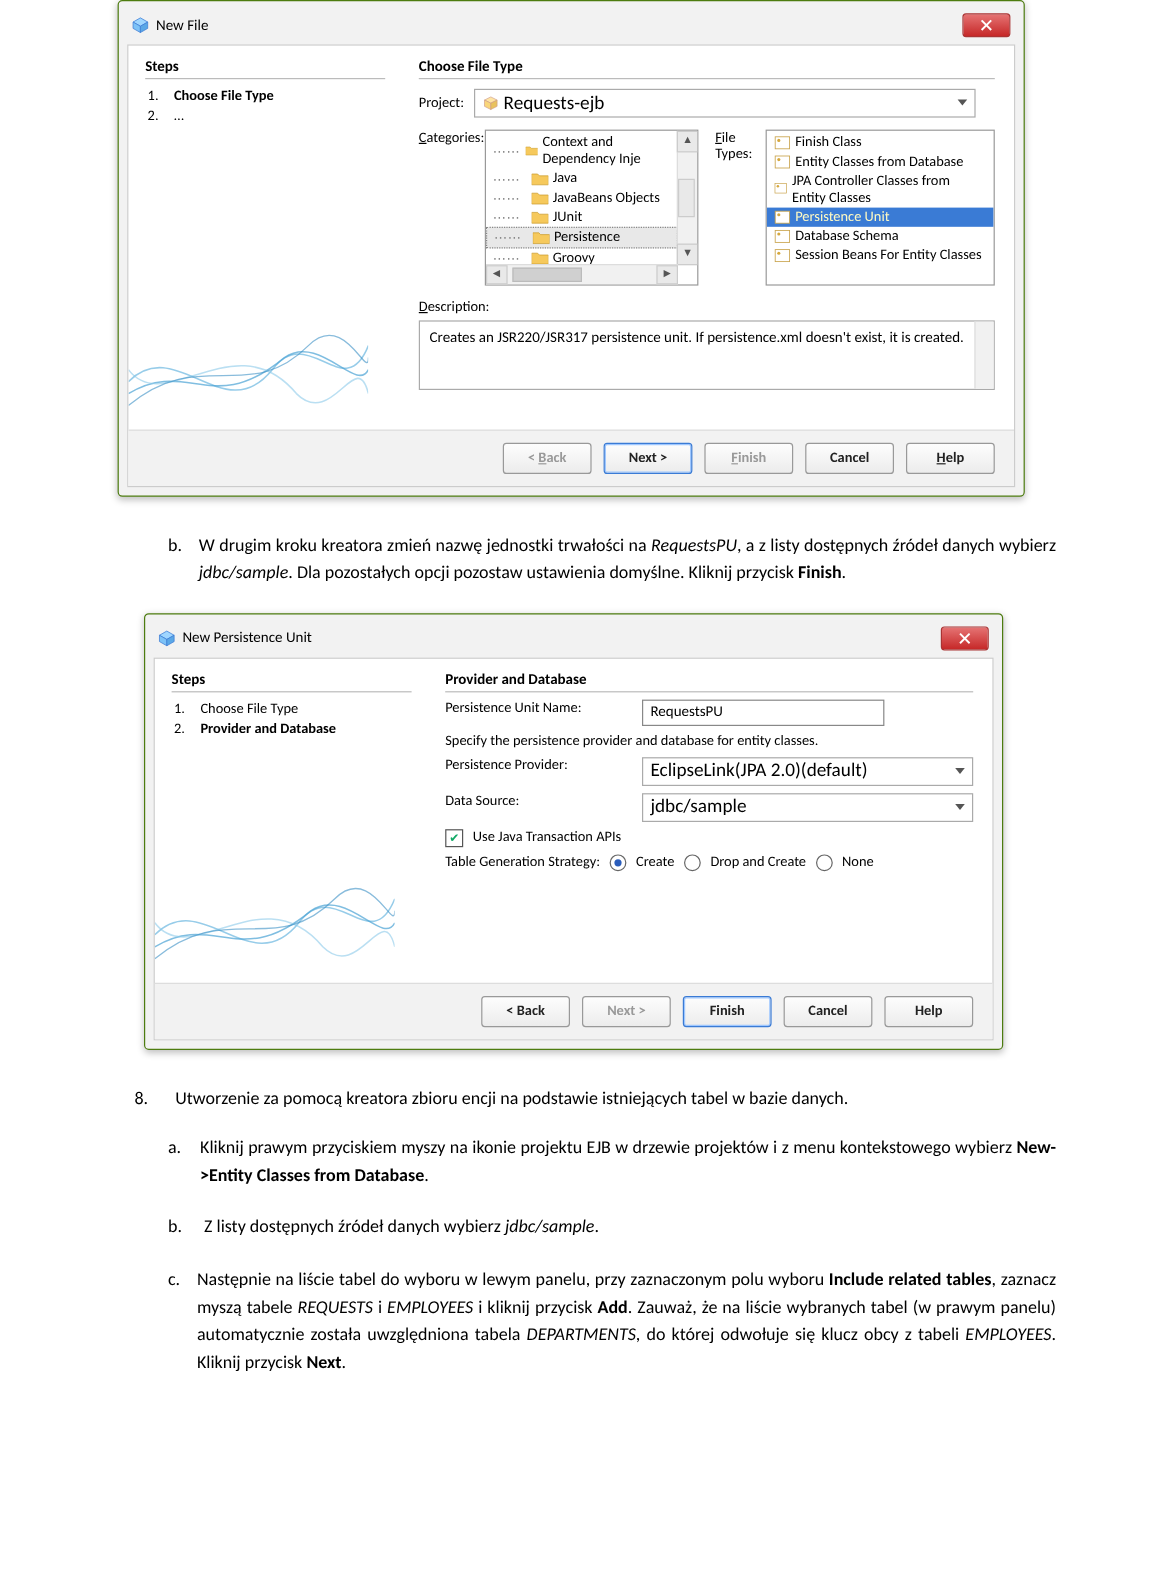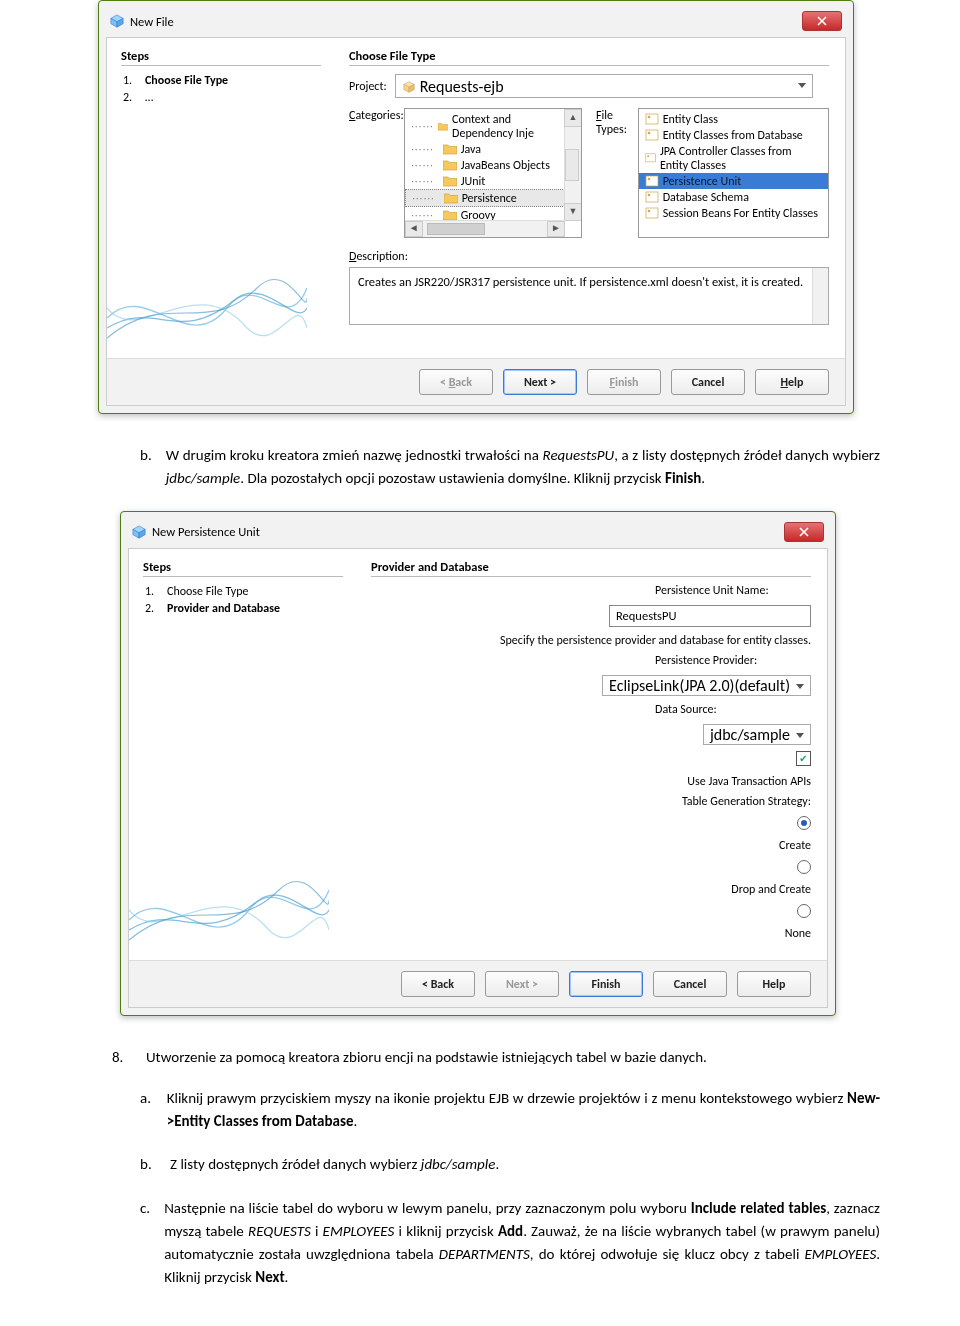--- a/index.html
+++ b/index.html
@@ -82,21 +82,21 @@
     font-size: 12px; overflow: hidden; position: relative;
   }
   .listbox-inner { padding: 2px 0; }
   .tree-item {
     display: flex; align-items: center; gap: 4px; padding: 1px 6px 1px 6px;
   }
   .tree-item .dots { color: #888; font-size: 11px; width: 28px; letter-spacing: 0.5px;}
   .folder-icon { width: 14px; height: 12px; display: inline-block; }
   .file-icon { width: 14px; height: 12px; display: inline-block; }
   .sel-cat { background: #e8e8e8; border: 1px dotted #888; }
-  .sel-file { background: #3a7bd5; color: #0f172a; }
+  .sel-file { background: #3a7bd5; color: #fef9c3; }
   .scroll-ctrl {
     position: absolute; right: 0; top: 0; bottom: 18px; width: 16px;
     background: #f1f1f1; border-left: 1px solid #ddd;
     display:flex; flex-direction:column; align-items:center; justify-content:space-between;
   }
   .scroll-btn { width:16px;height:16px;background:#e9e9e9;border:1px solid #ccc;font-size:9px;line-height:14px;text-align:center;color:#555;}
   .scroll-mid { position:absolute;right:0;top:16px;height:14px;width:7px;background:#e9e9e9;border:1px solid #ccc;}
   .hscroll { position:absolute;left:0;right:16px;bottom:0;height:16px;background:#f1f1f1;border-top:1px solid #ddd;display:flex;align-items:center;}
   .hscroll .hbtn{width:16px;height:14px;background:#e9e9e9;border:1px solid #ccc;color:#555;font-size:10px;text-align:center;line-height:12px;}
   .hscroll .thumb{height:10px;width:56px;background:#d0d0d0;border:1px solid #bbb;margin:0 4px;}
@@ -122,21 +122,21 @@
   .body-text {
     font-size: 15px; line-height: 1.55; text-align: justify;
     margin: 0 10px 20px 40px;
   }
   .body-text.level1 { margin-left: 12px; }
   .list-letter { display: flex; gap: 14px; }
   .list-letter .letter { width: 16px; }
   .italic { font-style: italic; }
   
   .d2 .left-panel { min-height: 260px; }
-  .form-row { display: flex; align-items: flex-end; gap: 8px; margin: 6px 0; font-size: 12px; flex-direction: column;}
+  .form-row { display: flex; align-items: flex-start; gap: 8px; margin: 6px 0; font-size: 12px;}
   .form-row .flabel { width: 156px; }
   .tinput {
     border: 1px solid #888; height: 20px; padding: 0 6px; font-size: 12.5px; background:#fff;
   }
   .wshort { width: 188px; }
   .checkbox { width: 13px; height: 13px; border: 1px solid #555; background:#fff; display:inline-flex; align-items:center; justify-content:center; font-size:10px; color:#1a6;}
   .radio { width: 12px; height: 12px; border: 1px solid #666; border-radius: 50%; display:inline-flex;align-items:center;justify-content:center;}
   .radio .dot{width:6px;height:6px;border-radius:50%;background:#2a5dbb;}
   u.acc { text-decoration: underline; }
   .desc-area.vscroll::after{
@@ -273,21 +273,21 @@
             </div>
             <div class="col">
               <span class="label"><u class="acc">F</u>ile Types:</span>
               <div class="listbox">
                 <div class="listbox-inner">
                   <div class="tree-item">
                       <span class="file-icon"><svg viewBox="0 0 14 12">
                           <rect x="1" y="1" width="12" height="10" fill="#fff" stroke="#c9a34b" stroke-width="0.7"></rect>
                           <circle cx="4" cy="4" r="1.3" fill="#d6a83d"></circle>
                         </svg></span>
-                      <span>Entity Class</span>
+                      <span>Finish Class</span>
                     </div>
                   <div class="tree-item">
                       <span class="file-icon"><svg viewBox="0 0 14 12">
                           <rect x="1" y="1" width="12" height="10" fill="#fff" stroke="#c9a34b" stroke-width="0.7"></rect>
                           <circle cx="4" cy="4" r="1.3" fill="#d6a83d"></circle>
                         </svg></span>
                       <span>Entity Classes from Database</span>
                     </div>
                   <div class="tree-item">
                       <span class="file-icon"><svg viewBox="0 0 14 12">

